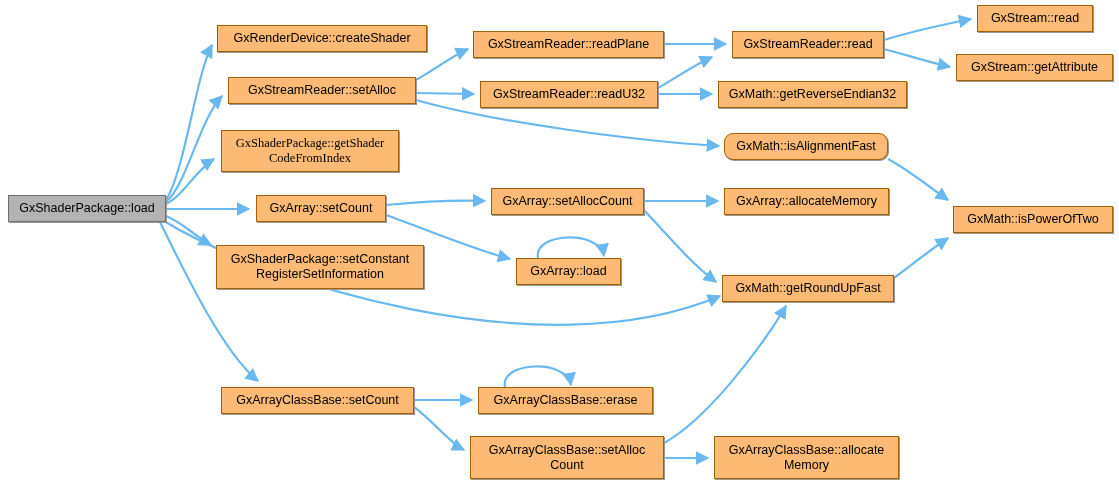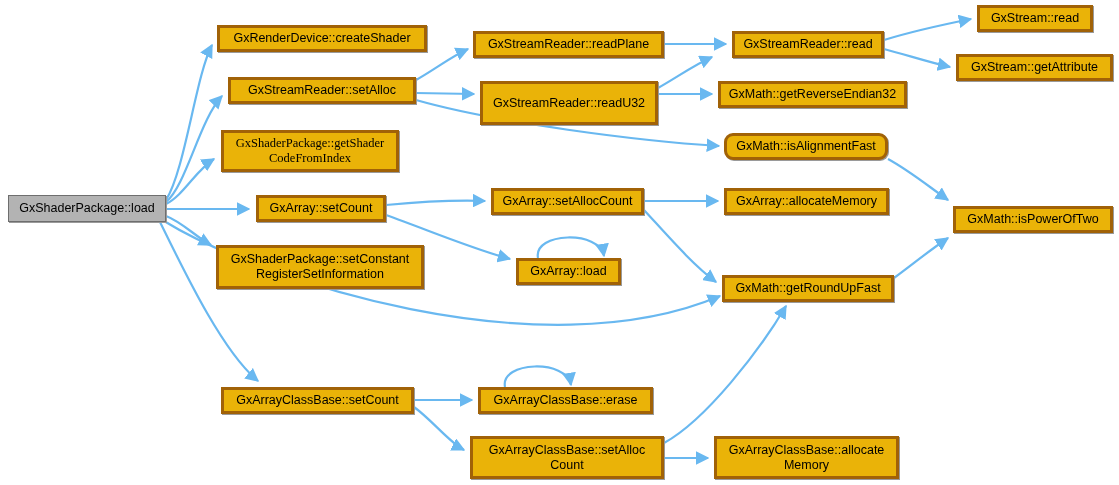--- a/index.html
+++ b/index.html
@@ -1,20 +1,20 @@
 <!DOCTYPE html>
 <html><head>
 <meta charset="utf-8">
 <style>
   html,body{margin:0;padding:0;background:#ffffff;}
   #graph{position:relative;width:1119px;height:485px;background:#ffffff;
          font-family:"Liberation Sans",sans-serif;overflow:hidden;}
   #graph svg{position:absolute;left:0;top:0;width:1119px;height:485px;}
-  .node{position:absolute;box-sizing:border-box;background:#eab308;
-        border:3px solid #a16207;display:flex;align-items:center;
+  .node{position:absolute;box-sizing:border-box;background:#fdba74;
+        border:1px solid #a16207;display:flex;align-items:center;
         justify-content:center;text-align:center;color:#000000;
         font-size:12.5px;line-height:15px;letter-spacing:0px;
         box-shadow:1px 1px 0 0 #9a9a9a;padding:0 4px;}
   .node.root{background:#b3b3b3;border:1px solid #6e6e6e;}
   .node span{display:block;white-space:pre-line;}
 </style>
 </head>
 <body>
 
 <div id="graph">
@@ -71,21 +71,21 @@
       <div class="node" style="left: 256px; top: 195px; width: 130px; height: 27px;">
         <span>GxArray::setCount</span>
       </div>
       <div class="node" style="left: 216px; top: 245px; width: 208px; height: 44px;">
         <span>GxShaderPackage::setConstant
 RegisterSetInformation</span>
       </div>
       <div class="node" style="left: 473px; top: 31px; width: 191px; height: 27px;">
         <span>GxStreamReader::readPlane</span>
       </div>
-      <div class="node" style="left: 480px; top: 81px; width: 178px; height: 44px;">
+      <div class="node" style="left: 480px; top: 81px; width: 178px; height: 27px;">
         <span>GxStreamReader::readU32</span>
       </div>
       <div class="node" style="left: 732px; top: 31px; width: 152px; height: 27px;">
         <span>GxStreamReader::read</span>
       </div>
       <div class="node" style="left: 718px; top: 81px; width: 189px; height: 27px;">
         <span>GxMath::getReverseEndian32</span>
       </div>
       <div class="node" style="left: 977px; top: 5px; width: 116px; height: 27px;">
         <span>GxStream::read</span>

